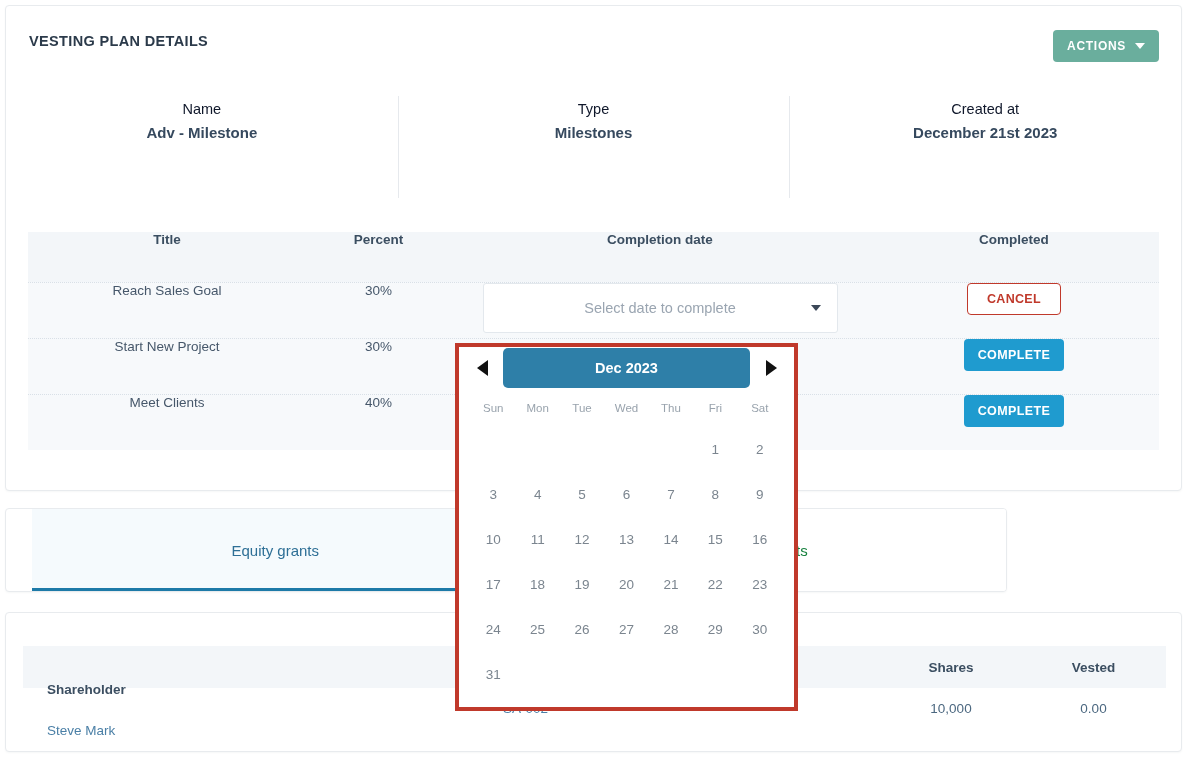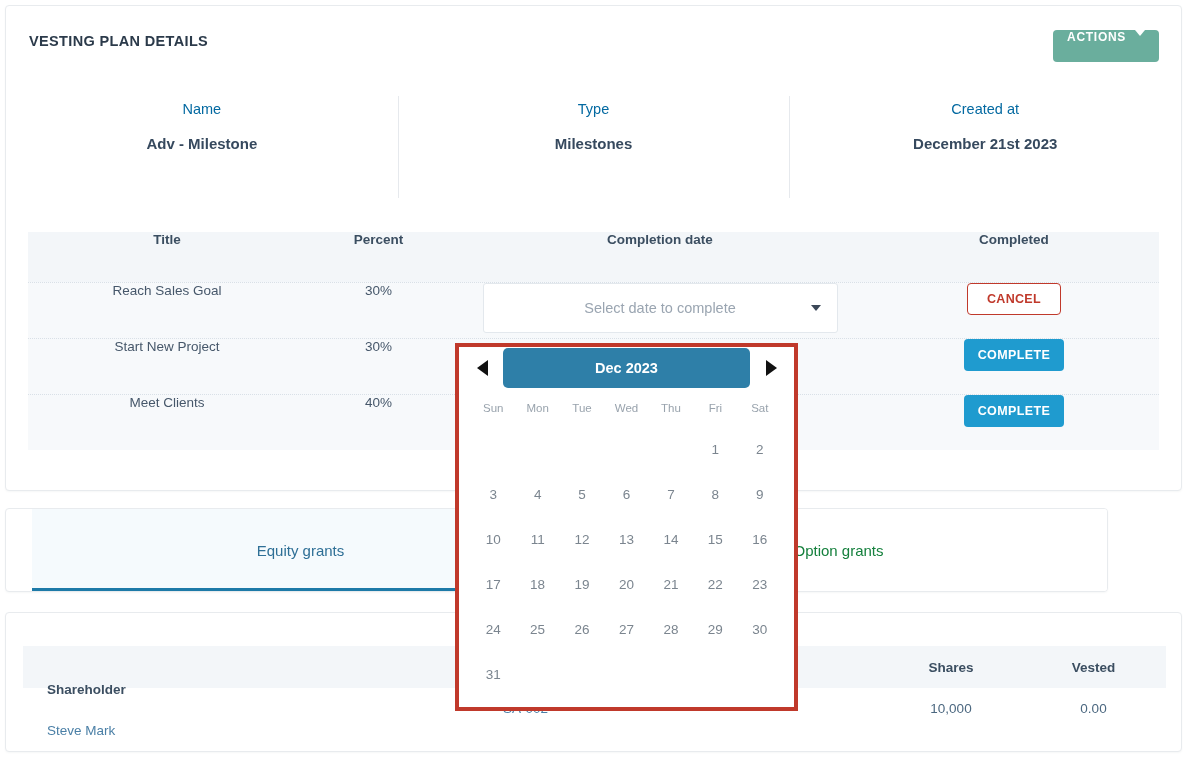--- a/index.html
+++ b/index.html
@@ -41,21 +41,21 @@
     letter-spacing: .35px;
     color: #2b3a4a;
   }
 
   .actions-btn {
     position: absolute;
     right: 22px; top: 24px;
     height: 32px;
     padding: 0 14px;
     display: flex;
-    align-items: flex-start;
+    align-items: center;
     gap: 9px;
     background: #6aae9d;
     border: none;
     border-radius: 4px;
     color: #ffffff;
     font-family: "Liberation Sans", sans-serif;
     font-size: 12px;
     font-weight: 700;
     letter-spacing: .7px;
     cursor: pointer;
@@ -83,23 +83,23 @@
   .summary-cell + .summary-cell::before {
     content: "";
     position: absolute;
     left: 0; top: 0;
     width: 1px;
     height: 102px;
     background: #e6e9ed;
   }
   .summary-label {
     font-size: 14.5px;
-    color: #0369a1;
+    color: #0f172a;
     font-weight: 400;
-    margin-bottom: 18px;
+    margin-bottom: 7px;
   }
   .summary-value {
     font-size: 15px;
     color: #36495e;
     font-weight: 700;
   }
 
   
   .ms-table {
     position: absolute;
@@ -178,21 +178,21 @@
     font-size: 12.5px;
     font-weight: 700;
     letter-spacing: .4px;
     cursor: pointer;
   }
 
   
   .card-tabs {
     position: absolute;
     left: 5px; top: 508px;
-    width: 1103px;
+    width: 1002px;
     height: 84px;
     display: flex;
     overflow: hidden;
   }
   .tab {
     flex: 1;
     display: flex;
     align-items: center;
     justify-content: center;
     font-size: 15px;

